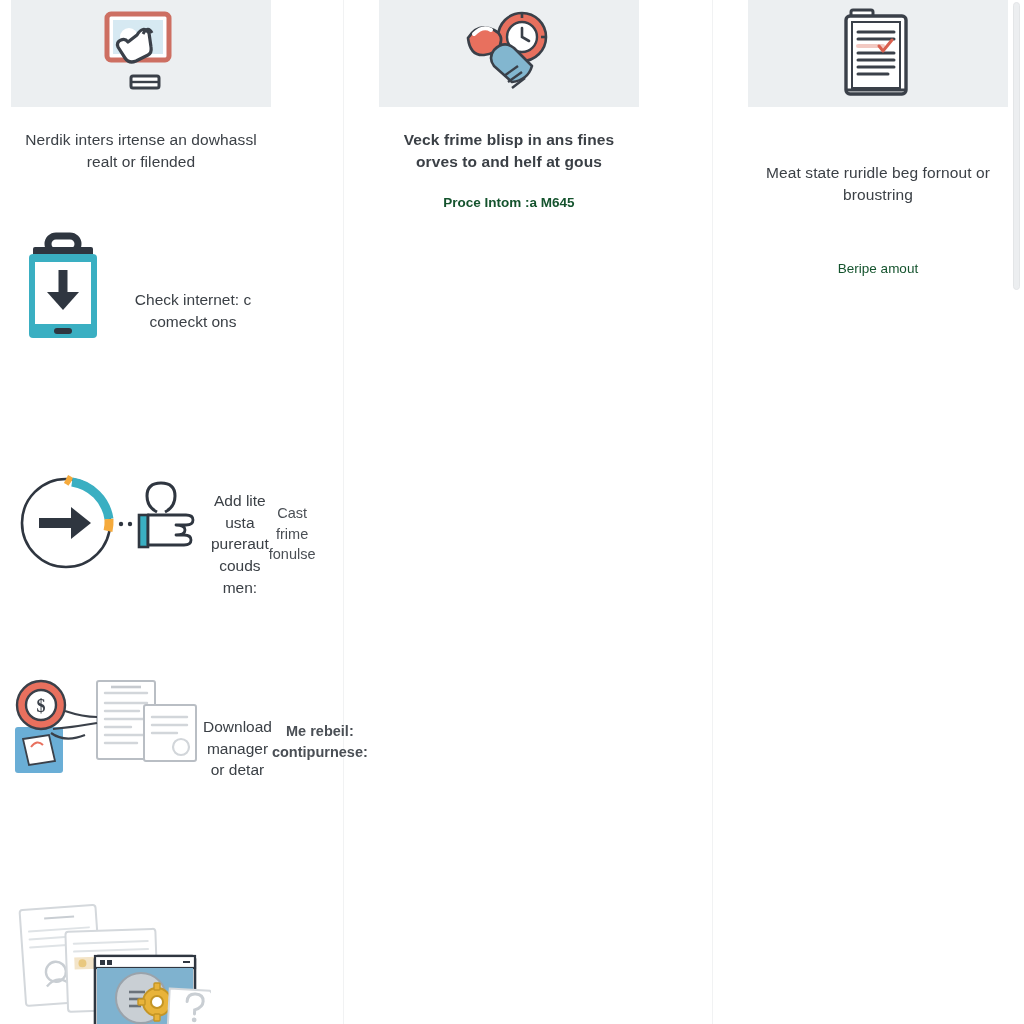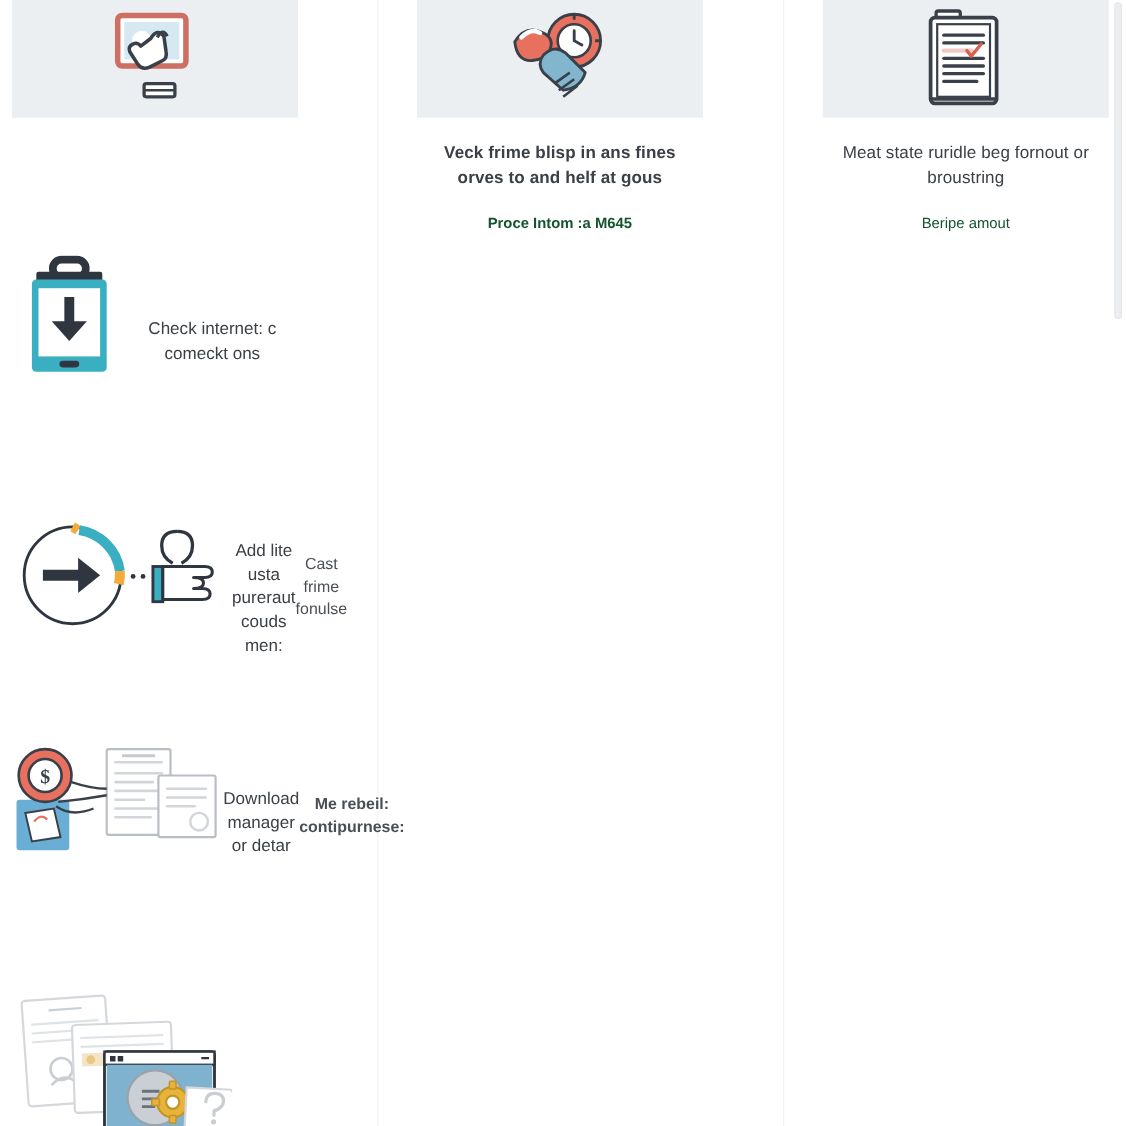--- a/index.html
+++ b/index.html
@@ -31,21 +31,21 @@
   }
 
   .col {
     width: 260px;
     display: flex;
     flex-direction: column;
     align-items: center;
   }
   .col-1 { margin-left: 11px; }
   .col-2 { margin-left: 108px; font-weight: bold; }
-  .col-3 { margin-left: 109px; }
+  .col-3 { margin-left: 109px; gap: 33px; }
 
   .thumb {
     width: 260px;
     height: 107px;
     background: #eceff1;
     display: flex;
     align-items: center;
     justify-content: center;
     overflow: hidden;
   }
@@ -161,20 +161,21 @@
         <svg width="120" height="100" viewBox="0 0 120 100">
           <rect x="26" y="10" width="62" height="46" rx="4" fill="#ffffff" stroke="#cd6f62" stroke-width="5"></rect>
           <rect x="32" y="16" width="50" height="34" fill="#d6e9f2"></rect>
           <circle cx="48" cy="33" r="9" fill="#ffffff"></circle>
           <path d="M56 31 q6 -10 12 -2 l2 14 q1 6 -3 8 l-12 6 q-7 3 -11 -3 l-7 -11 q-2 -5 3 -7 q4 -2 7 2 z" fill="#ffffff" stroke="#3a4049" stroke-width="3.2" stroke-linejoin="round"></path>
           <path d="M62 30 q5 -9 9 -1" fill="none" stroke="#3a4049" stroke-width="3"></path>
           <rect x="50" y="72" width="28" height="12" rx="2" fill="#ffffff" stroke="#3a4049" stroke-width="3"></rect>
           <line x1="50" y1="78" x2="78" y2="78" stroke="#3a4049" stroke-width="2.4"></line>
         </svg>
       </div>
+      <div class="card-title">Nerdik inters irtense an dowhassl realt or filended</div>
     </div>
 
     <div class="col col-2">
       <div class="thumb">
         <svg width="110" height="96" viewBox="0 0 110 96">
           <circle cx="68" cy="31" r="24" fill="#e8705e" stroke="#3a4049" stroke-width="2.6"></circle>
           <circle cx="68" cy="31" r="15" fill="#ffffff" stroke="#3a4049" stroke-width="2.4"></circle>
           <path d="M68 22 v9 l7 4" fill="none" stroke="#3a4049" stroke-width="2.6" stroke-linecap="round"></path>
           <line x1="68" y1="7" x2="68" y2="12" stroke="#3a4049" stroke-width="2.6"></line>
           <line x1="92" y1="31" x2="87" y2="31" stroke="#3a4049" stroke-width="2.6"></line>

